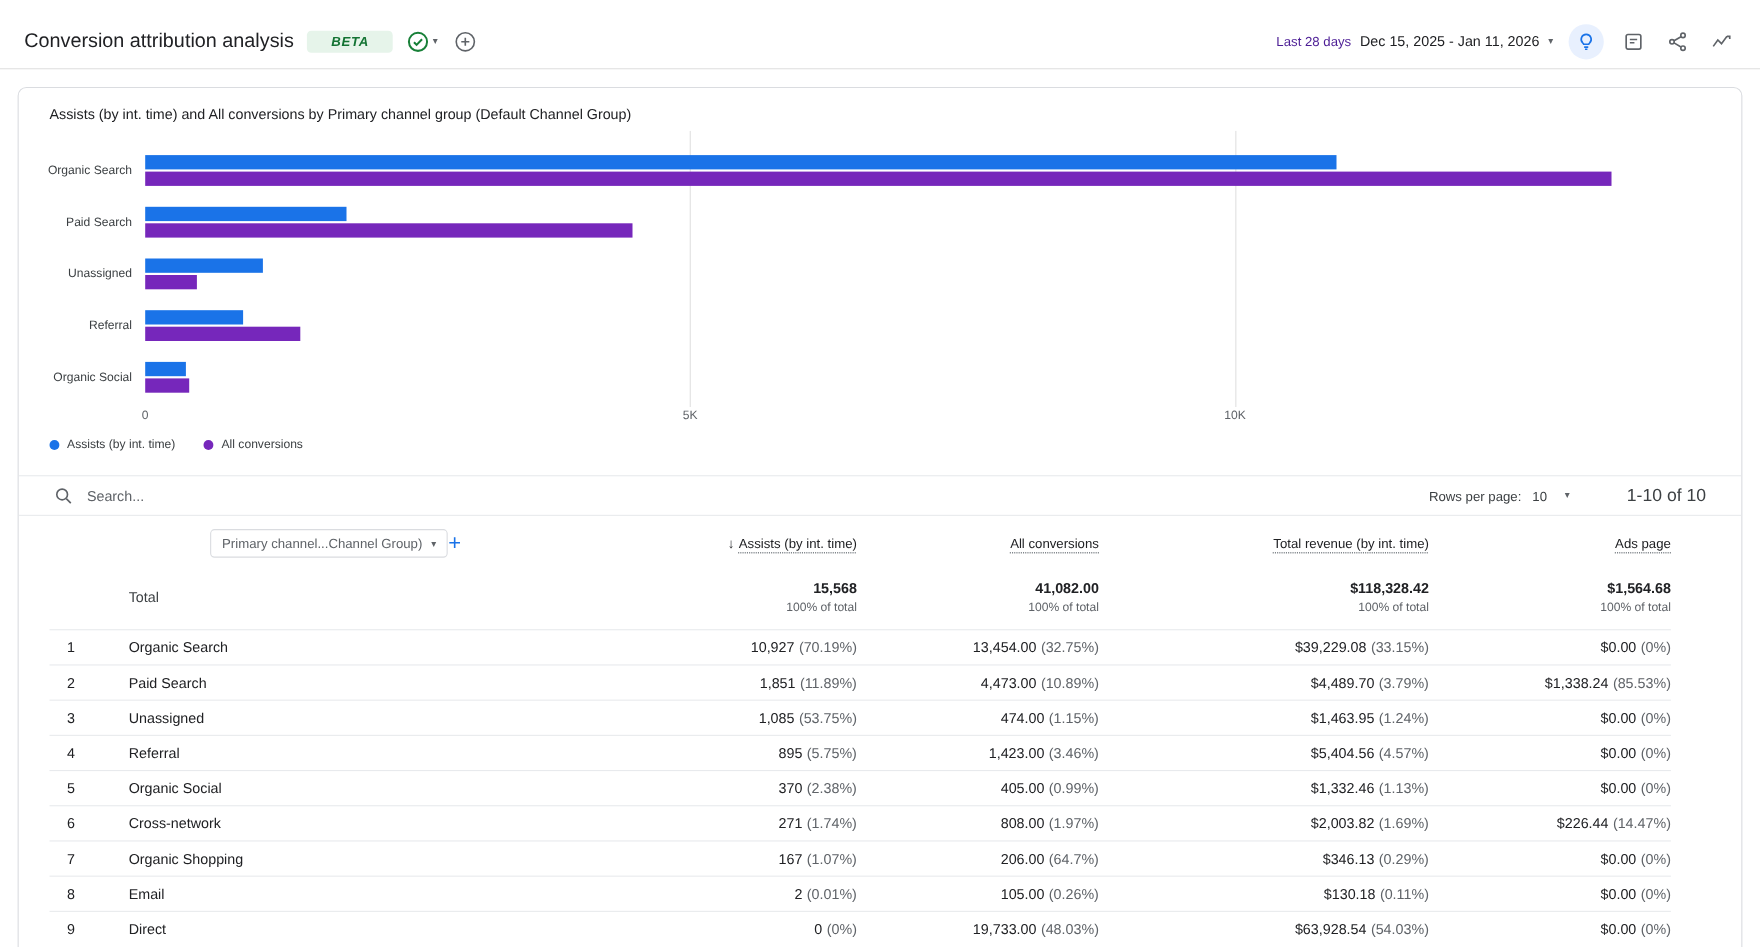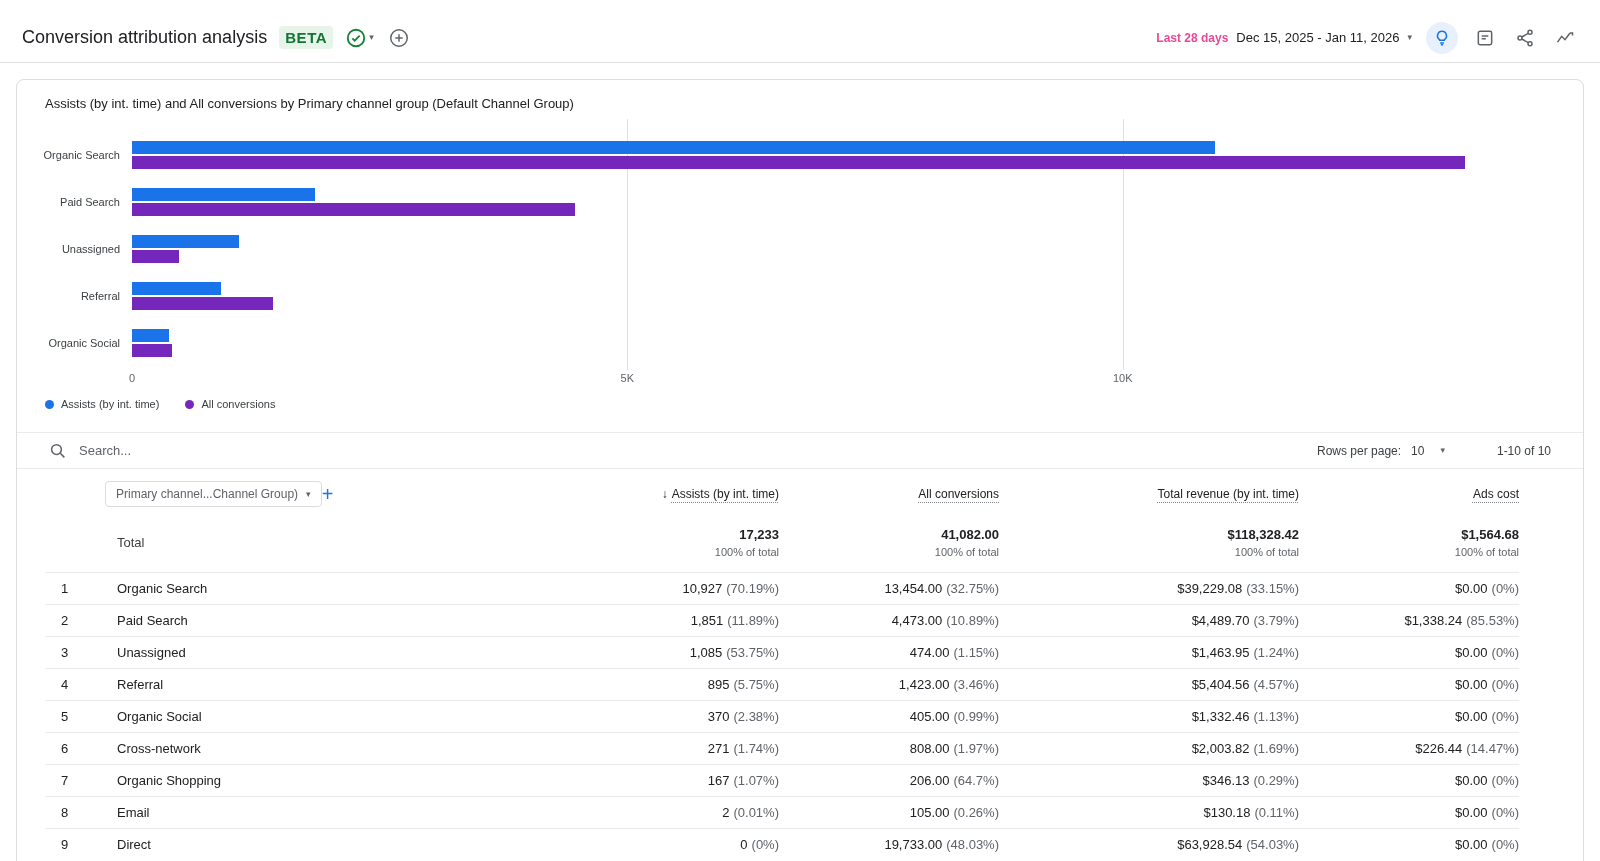--- a/index.html
+++ b/index.html
@@ -4,29 +4,29 @@
 <style>
   * { margin:0; padding:0; box-sizing:border-box; }
   html,body { width:1600px; height:861px; background:#fff; color:#202124;
     font-family:"Liberation Sans", sans-serif; overflow:hidden; }
 
   
   .topbar { height:50px; display:flex; align-items:center; justify-content:space-between;
     padding:0 22px; border-bottom:1px solid #e0e0e0; background:#fff;margin-top:13px; }
   .tb-left { display:flex; align-items:center; gap:12px; }
   .page-title { font-size:18px; font-weight:400; color:#202124; }
-  .beta-badge { font-size:15px; font-weight:700; letter-spacing:.6px; color:#137333;
-    background:#e6f4ea; padding:3px 6px; border-radius:4px; }
+  .beta-badge { font-size:12px; font-weight:700; letter-spacing:.6px; color:#137333;
+    background:#e6f4ea; padding:3px 22px; border-radius:4px;font-style:italic; }
   .icon-btn { width:26px; height:26px; display:flex; align-items:center; justify-content:center;
     cursor:pointer; background:none; border:none; }
   .caret { font-size:9px; color:#5f6368; line-height:1; }
   .check-group { display:flex; align-items:center; gap:2px; cursor:pointer; }
   .tb-right { display:flex; align-items:center; gap:14px; }
   .date-control { display:flex; align-items:center; gap:8px; cursor:pointer; }
-  .date-preset { font-size:12px; font-weight:700; color:#ec4899; }
+  .date-preset { font-size:12px; font-weight:400; color:#4c1d95; }
   .date-range { font-size:13px; color:#202124; }
   .insights-btn { width:32px; height:32px; border-radius:50%; background:#e8f0fe;
     display:flex; align-items:center; justify-content:center; border:none; cursor:pointer; }
 
   
   .card { margin:16px; border:1px solid #dadce0; border-radius:8px; height:850px;
     overflow:hidden; background:#fff; }
 
   
   .chart-section { padding:16px 64px 0 28px; }
@@ -48,29 +48,29 @@
 
   
   .toolbar { margin-top:22px; height:37px; display:flex; align-items:center;
     border-top:1px solid #e8eaed; border-bottom:1px solid #e8eaed; padding:0 32px; }
   .search-wrap { flex:1; display:flex; align-items:center; gap:12px; }
   .search-input { border:none; outline:none; font-size:13px; color:#202124; width:300px;
     font-family:"Liberation Sans", sans-serif; }
   .search-input::placeholder { color:#5f6368; }
   .rpp { display:flex; align-items:center; gap:10px; font-size:12px; color:#3c4043; }
   .rpp-select { display:flex; align-items:center; gap:16px; cursor:pointer;justify-content:flex-end; }
-  .page-info { margin-left:42px; font-size:12px; color:#3c4043; }
+  .page-info { margin-left:42px; font-size:16px; color:#3c4043; }
 
   
   .thead, .total-row, .trow { display:grid;
     grid-template-columns:72px minmax(0,1fr) 250px 220px 300px 220px;
     margin:0 64px 0 28px; align-items:center; }
   .thead { padding:12px 0 10px; }
   .dim-cell { grid-column:1 / 3; display:flex; align-items:center;
-    justify-content:flex-start; padding-left:60px; }
+    justify-content:center; padding-left:60px; }
   .dim-pill { display:flex; align-items:center; gap:8px; border:1px solid #dadce0;
     border-radius:4px; padding:5px 10px; font-size:12px; color:#5f6368; cursor:pointer;
     max-width:230px; white-space:nowrap; }
   .add-metric { color:#1a73e8; font-size:20px; font-weight:400; background:none; border:none;
     cursor:pointer; line-height:1; padding-right:24px; }
   .th { justify-self:end; font-size:12px; color:#202124; cursor:pointer; white-space:nowrap; }
   .th .th-label { text-decoration:underline dotted #80868b; text-underline-offset:4px; }
   .sort-arrow { margin-right:4px; font-size:12px; color:#202124; }
   .total-row { padding:10px 0 14px; }
   .total-label { grid-column:2; font-size:13px; color:#3c4043; }
@@ -239,28 +239,28 @@
     <div class="th">
       <span class="sort-arrow">↓</span><span class="th-label">Assists (by int. time)</span>
     </div>
     <div class="th">
       <span class="th-label">All conversions</span>
     </div>
     <div class="th">
       <span class="th-label">Total revenue (by int. time)</span>
     </div>
     <div class="th">
-      <span class="th-label">Ads cost</span>
+      <span class="th-label">Ads page</span>
     </div>
   </div>
 
   <div class="total-row">
     <div class="total-label">Total</div>
     <div class="tcell">
-      <div class="tval">17,233</div>
+      <div class="tval">15,568</div>
       <div class="tsub">100% of total</div>
     </div>
     <div class="tcell">
       <div class="tval">41,082.00</div>
       <div class="tsub">100% of total</div>
     </div>
     <div class="tcell">
       <div class="tval">$118,328.42</div>
       <div class="tsub">100% of total</div>
     </div>

